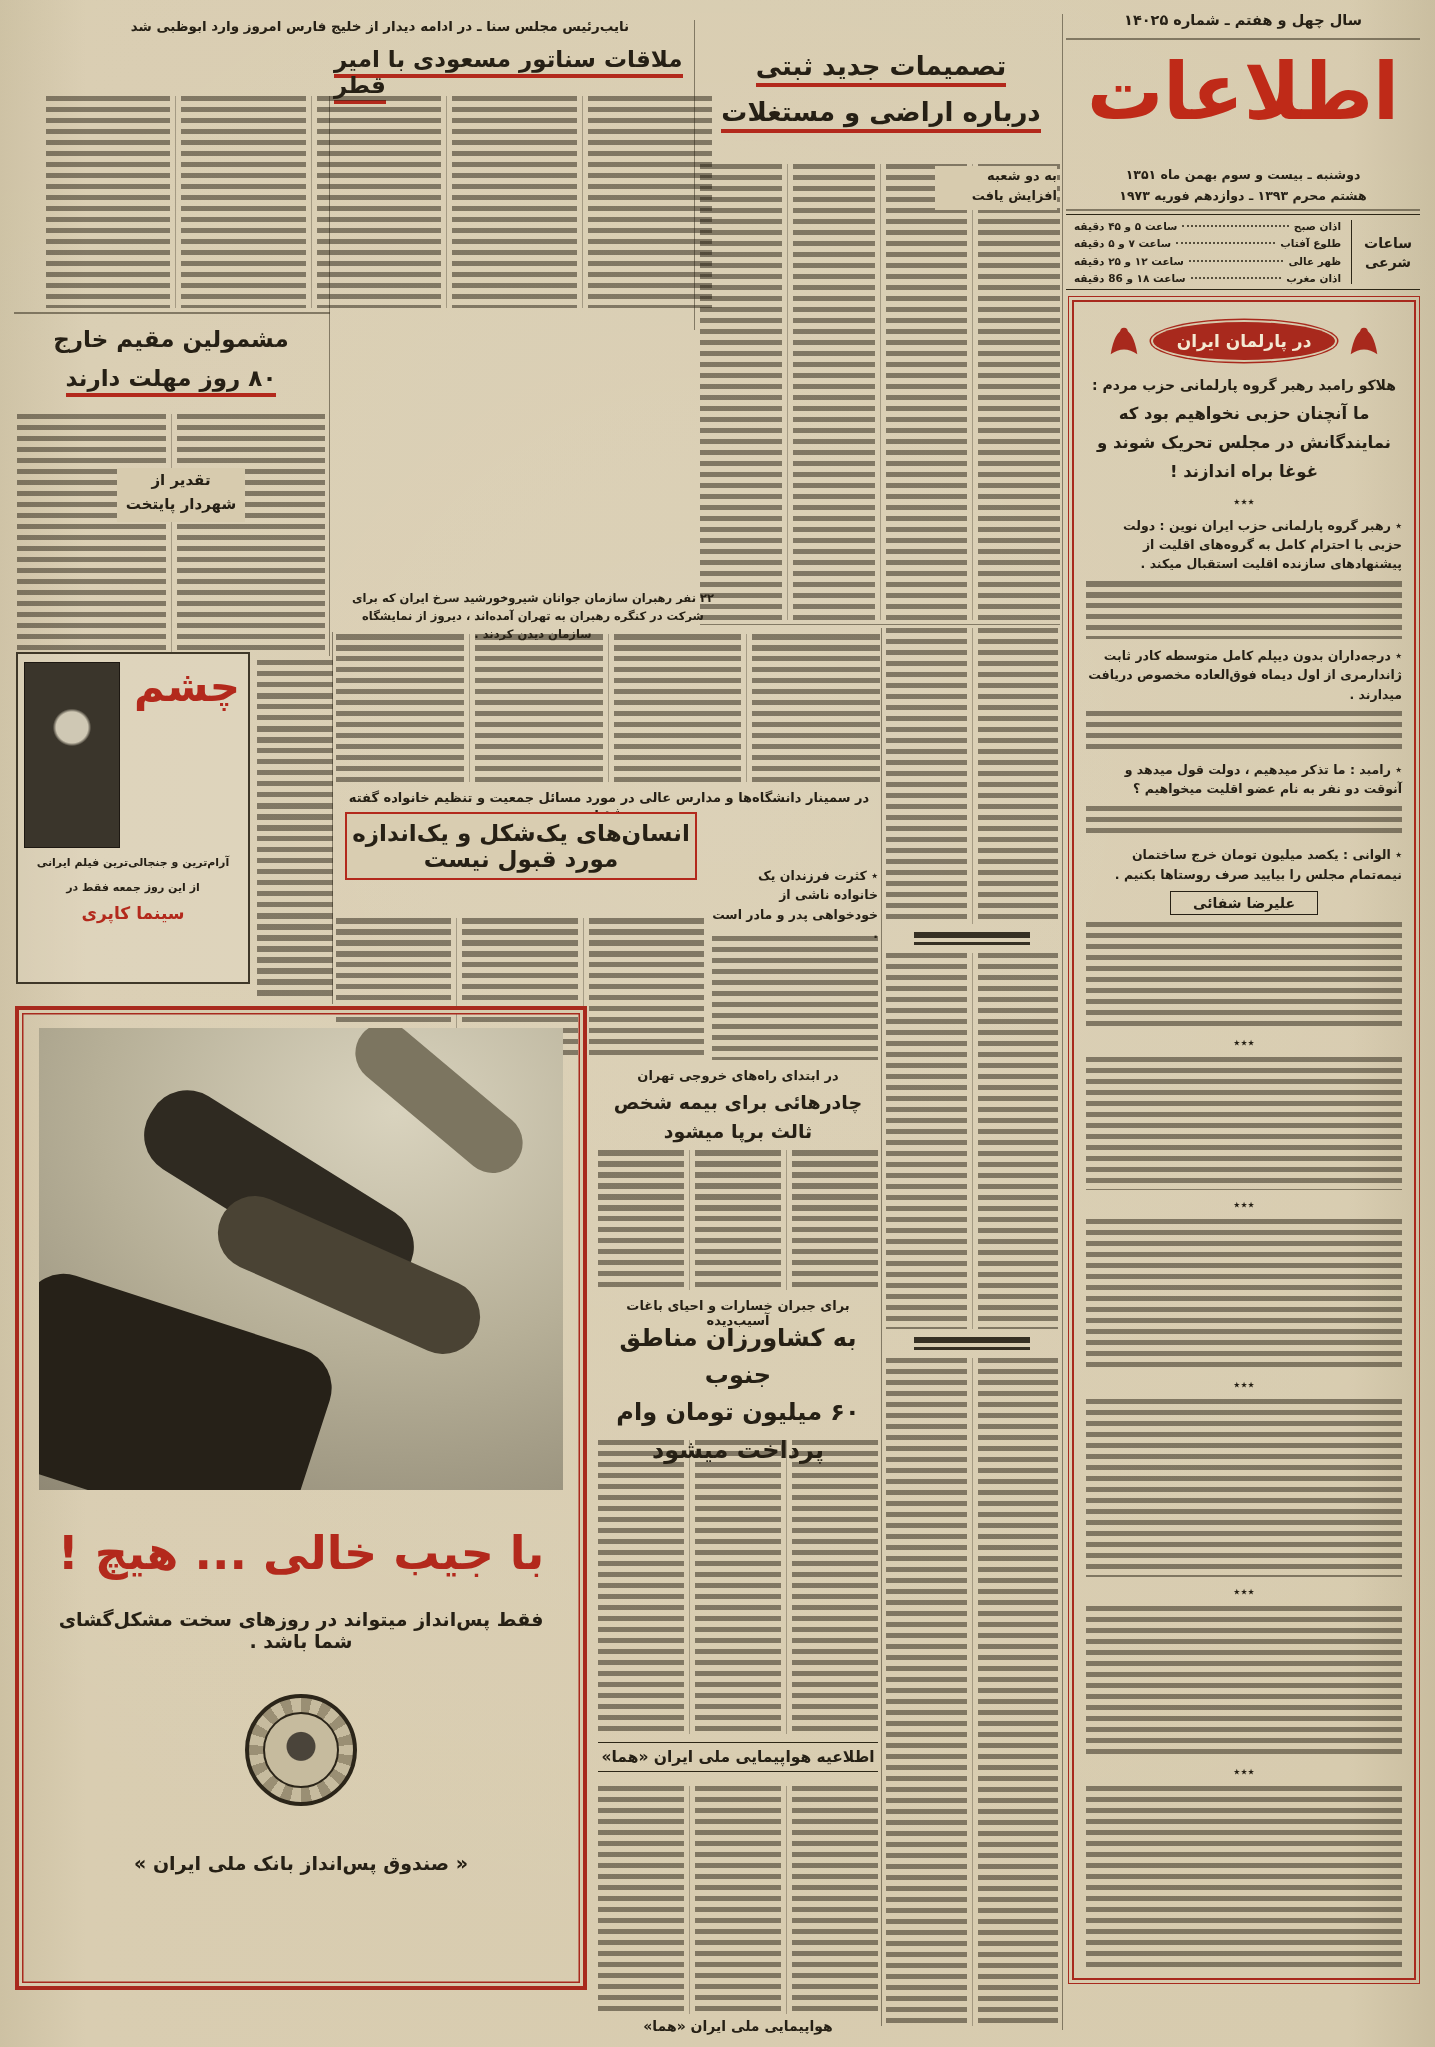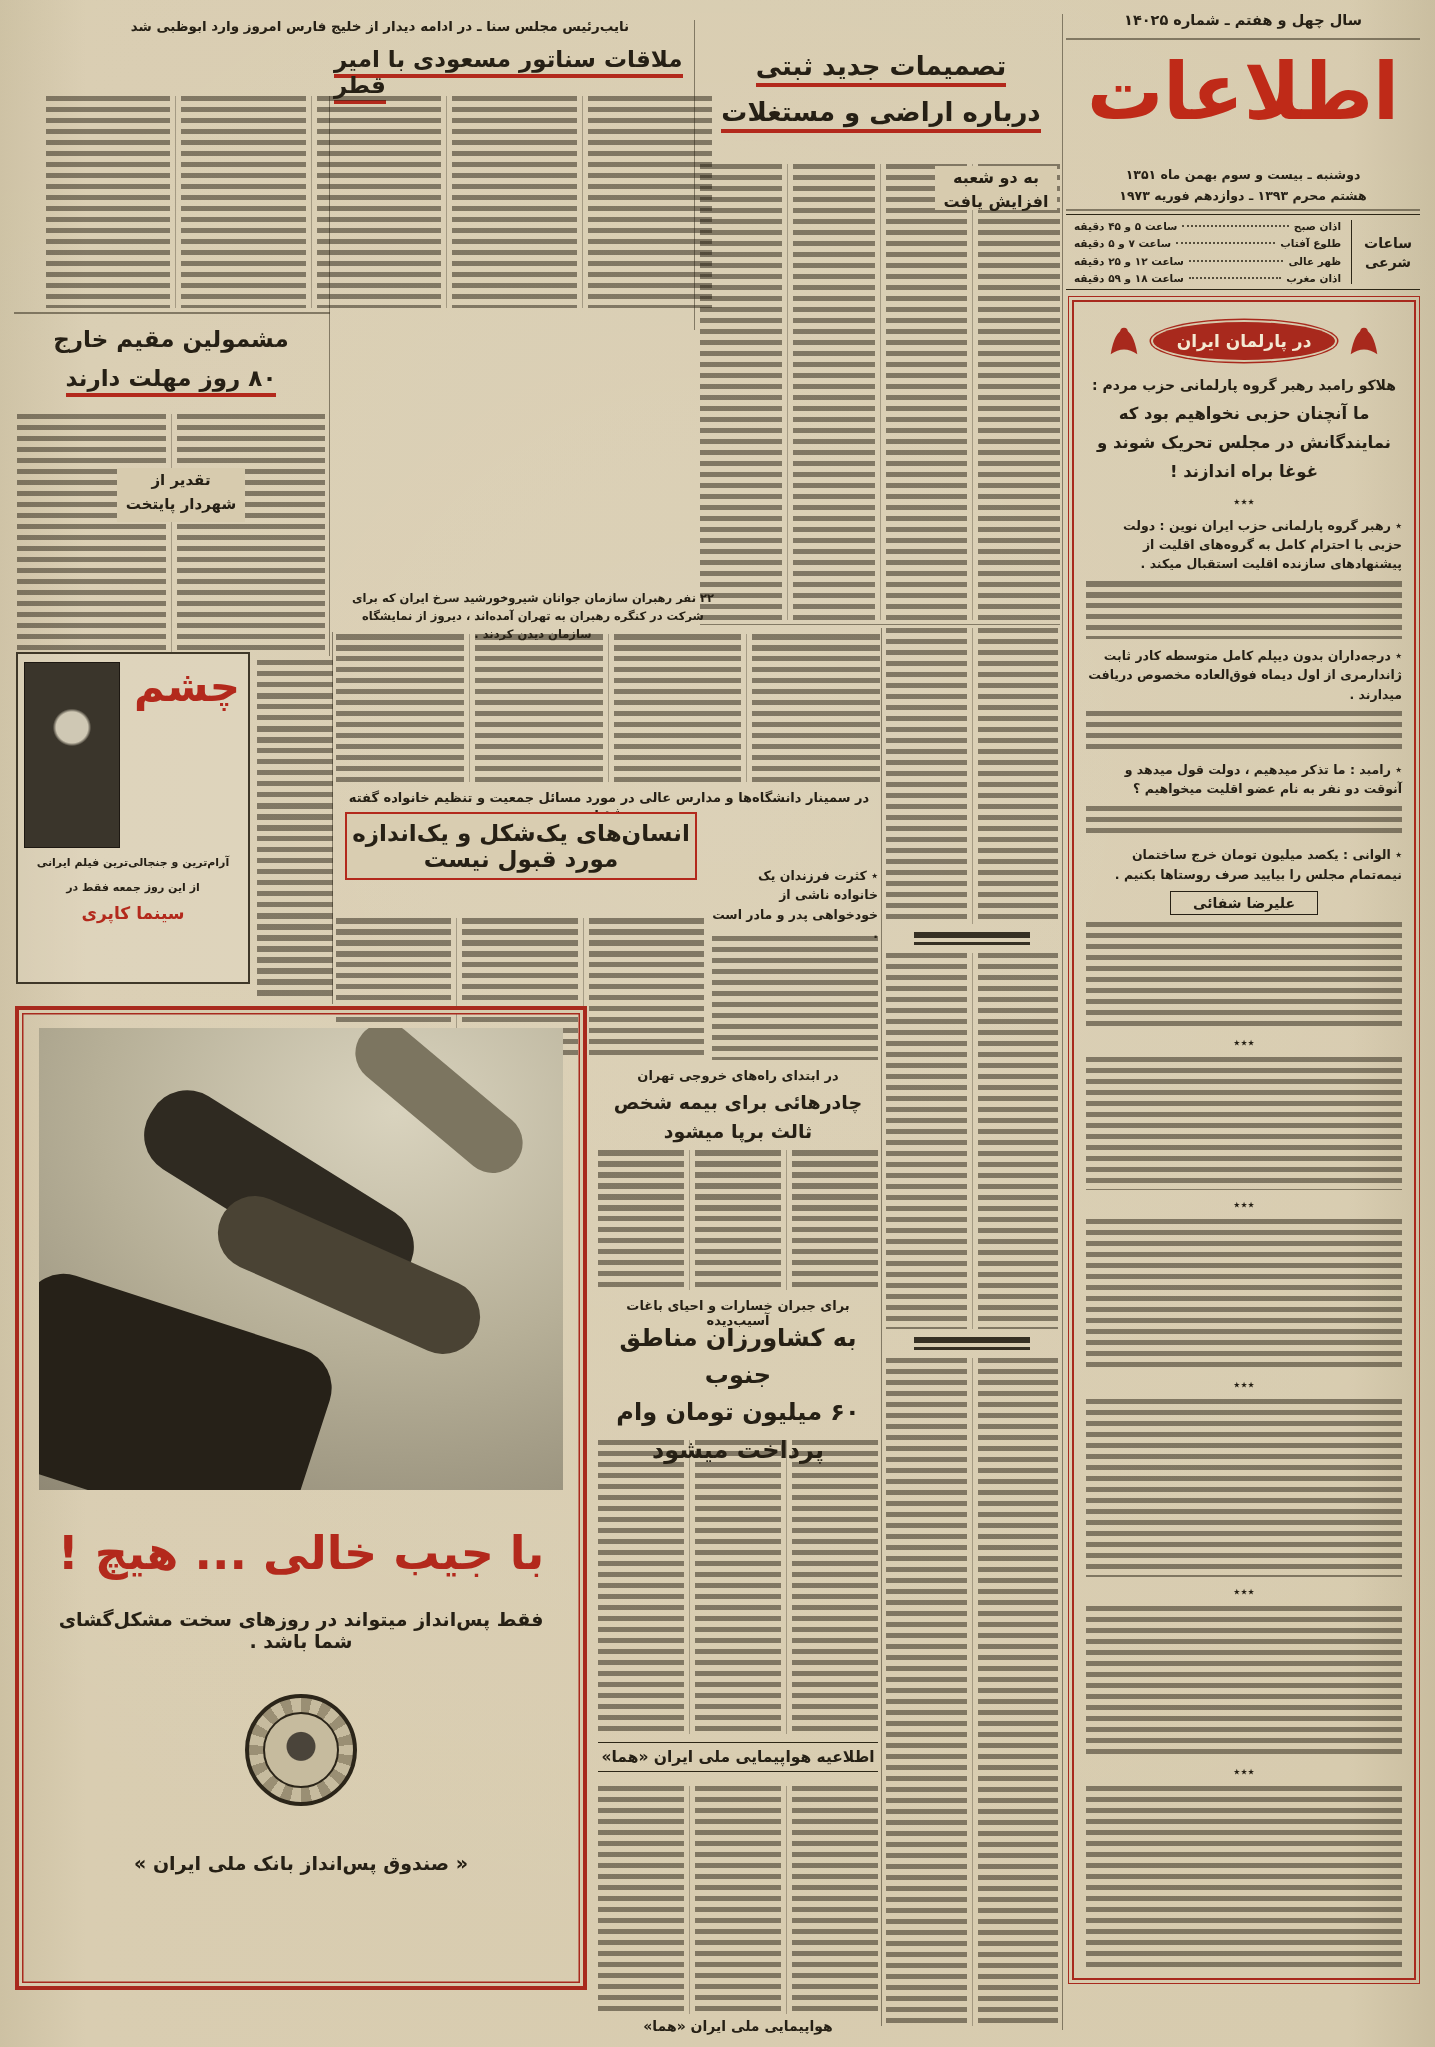--- a/index.html
+++ b/index.html
@@ -15,21 +15,21 @@
 .col{flex:1;position:relative;background-image:repeating-linear-gradient(to bottom,rgba(40,33,20,.50) 0 5.5px,rgba(40,33,20,0) 5.5px 11px)}
 .col:not(:last-child)::after{content:"";position:absolute;left:-6px;top:0;bottom:0;width:1px;background:rgba(40,33,20,.30)}
 .ft{background-image:repeating-linear-gradient(to bottom,rgba(40,33,20,.50) 0 5.5px,rgba(40,33,20,0) 5.5px 11px)}
 .bbar{height:13px;margin:8px 16%;background:repeating-linear-gradient(to bottom,rgba(25,20,10,.85) 0 6px,transparent 6px 10px)}
 .bold{font-weight:bold}
 .ctr{text-align:center}
 .redu{border-bottom:4px solid #b3291c;padding-bottom:2px}
 .h-strip{font-size:13.5px;font-weight:bold;text-align:center;white-space:nowrap}
 .h-sen{font-size:23px;font-weight:bold;text-align:left}
 .h-main{font-size:26px;font-weight:bold;text-align:center;line-height:1.75}
-.kick{font-size:16px;font-weight:bold;text-align:center;line-height:1.5;background:#d7cbae;z-index:3}
+.kick{font-size:13px;font-weight:bold;text-align:right;line-height:1.5;background:#d7cbae;z-index:3}
 .h-exp{font-size:23px;font-weight:bold;text-align:center;line-height:1.7}
 .capt{font-size:11.5px;font-weight:bold;text-align:center;line-height:1.55}
 .topline{font-size:13px;font-weight:bold;text-align:center}
 .h-red-box{border:2.5px solid #b3291c;font-size:23px;font-weight:bold;text-align:center;padding:6px 4px;background:#d9cdb1}
 .h-sec{font-size:19px;font-weight:bold;text-align:center;line-height:1.5}
 .h-loan{font-size:24px;font-weight:bold;text-align:center;line-height:1.55}
 .h-homa{font-size:15.5px;font-weight:bold;text-align:center;border-top:1.5px solid #2c2616;border-bottom:1.5px solid #2c2616;padding:5px 0}
 .bullet{font-size:12.5px;font-weight:bold;line-height:1.55;text-align:right}
 .stars{text-align:center;font-size:13px;letter-spacing:7px;font-weight:bold}
 .logo{font-size:76px;font-weight:bold;color:#bf2a18;text-align:center;line-height:1.15;transform:scaleY(1.04)}
@@ -101,21 +101,21 @@
           <span>ساعت ۷ و ۵ دقیقه</span>
         </div>
       <div class="prow">
           <span>ظهر عالی</span>
           <span class="lead"></span>
           <span>ساعت ۱۲ و ۲۵ دقیقه</span>
         </div>
       <div class="prow">
           <span>اذان مغرب</span>
           <span class="lead"></span>
-          <span>ساعت ۱۸ و ۵۹ دقیقه</span>
+          <span>ساعت ۱۸ و 86 دقیقه</span>
         </div>
     </div>
   </div>
 
   <div class="abs parl" style="right:15px;top:296px;width:352px;height:1688px">
     <div class="parl-inner">
       <div class="parl-head">
         <svg width="38" height="38" viewBox="0 0 40 40">
             <path d="M6 34 Q10 10 20 8 Q30 10 34 34 Q20 24 6 34 Z" fill="#a8291d"></path>
             <circle cx="20" cy="10" r="4" fill="#a8291d"></circle>

